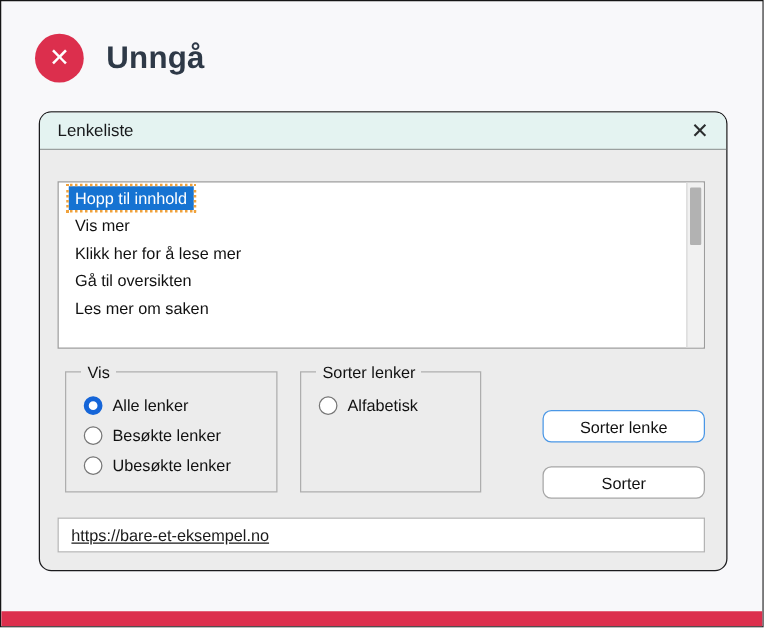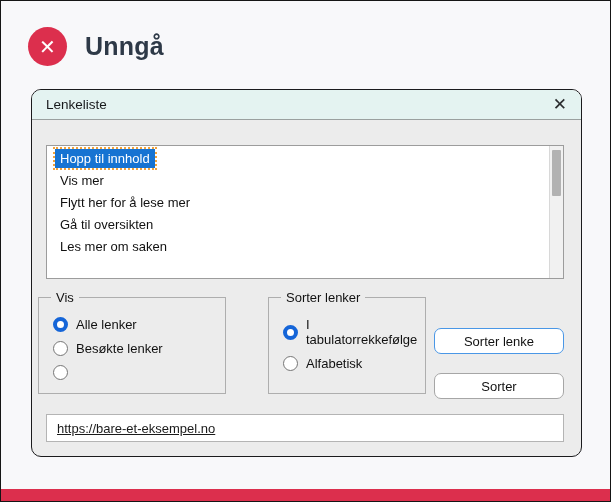--- a/index.html
+++ b/index.html
@@ -105,22 +105,22 @@
   }
 
   
   .groupbox {
     position: absolute;
     top: 200px;
     height: 104px;
     border: 1px solid #aeaeae;
     padding: 6px 8px;
   }
-  .groupbox-vis  { left: 6px;  width: 188px; }
-  .groupbox-sort { left: 208px; width: 145px; margin-left: 28px; }
+  .groupbox-vis  { left: 20px;  width: 170px; }
+  .groupbox-sort { left: 208px; width: 145px; }
   .groupbox legend {
     font-size: 13px;
     color: #111;
     padding: 0 5px;
     margin-left: 4px;
   }
   .radio-row {
     display: flex;
     align-items: center;
     gap: 8px;
@@ -197,21 +197,21 @@
     </div>
 
     <div class="listbox">
       <div class="list-item selected">
         <span class="item-text">Hopp til innhold</span>
       </div>
       <div class="list-item">
         <span class="item-text">Vis mer</span>
       </div>
       <div class="list-item">
-        <span class="item-text">Flytt her for å lese mer</span>
+        <span class="item-text">Klikk her for å lese mer</span>
       </div>
       <div class="list-item">
         <span class="item-text">Gå til oversikten</span>
       </div>
       <div class="list-item">
         <span class="item-text">Les mer om saken</span>
       </div>
       <div class="list-scrollbar">
         <div class="list-scrollthumb"></div>
       </div>
@@ -222,30 +222,27 @@
       <div class="radio-row">
         <span class="radio checked"></span>
         <span>Alle lenker</span>
       </div>
       <div class="radio-row">
         <span class="radio"></span>
         <span>Besøkte lenker</span>
       </div>
       <div class="radio-row">
         <span class="radio"></span>
+        <span>Ubesøkte lenker</span>
       </div>
     </fieldset>
 
     <fieldset class="groupbox groupbox-sort">
       <legend>Sorter lenker</legend>
       <div class="radio-row">
-        <span class="radio checked"></span>
-        <span>I tabulatorrekkefølge</span>
-      </div>
-      <div class="radio-row">
         <span class="radio"></span>
         <span>Alfabetisk</span>
       </div>
     </fieldset>
 
     <button class="btn btn-activate">Sorter lenke</button>
     <button class="btn btn-cancel">Sorter</button>
 
     <input class="url-field" type="text" readonly="" value="https://bare-et-eksempel.no" style="">
 

